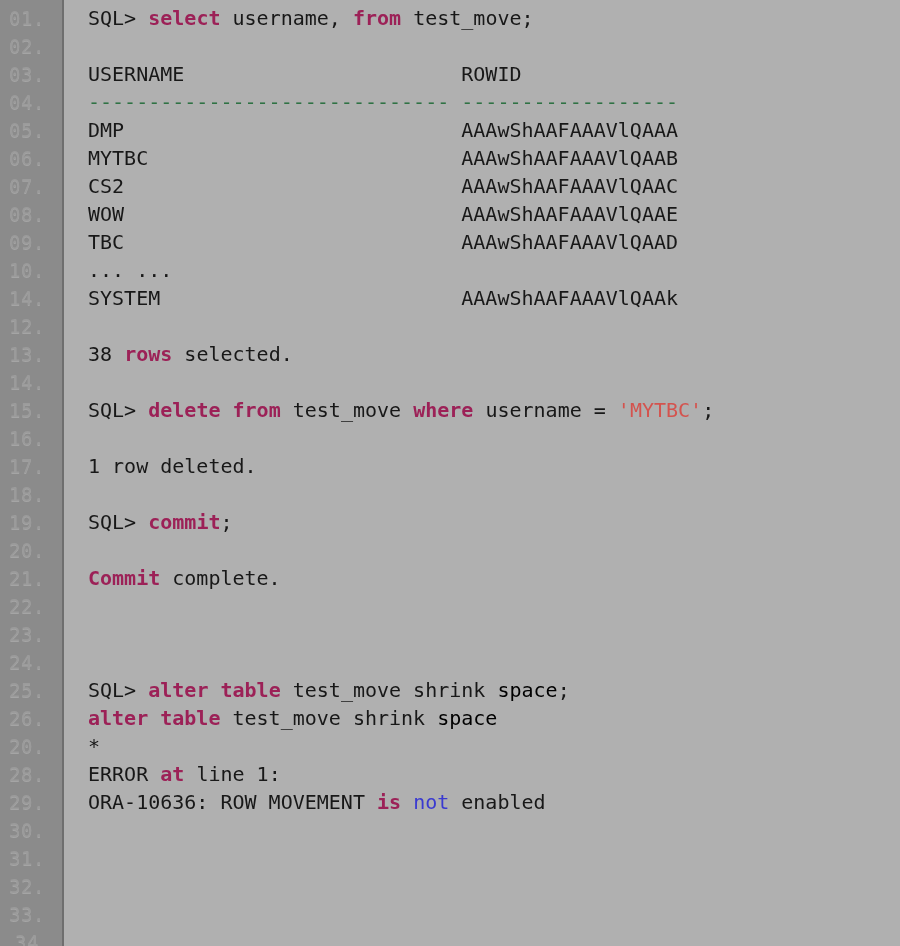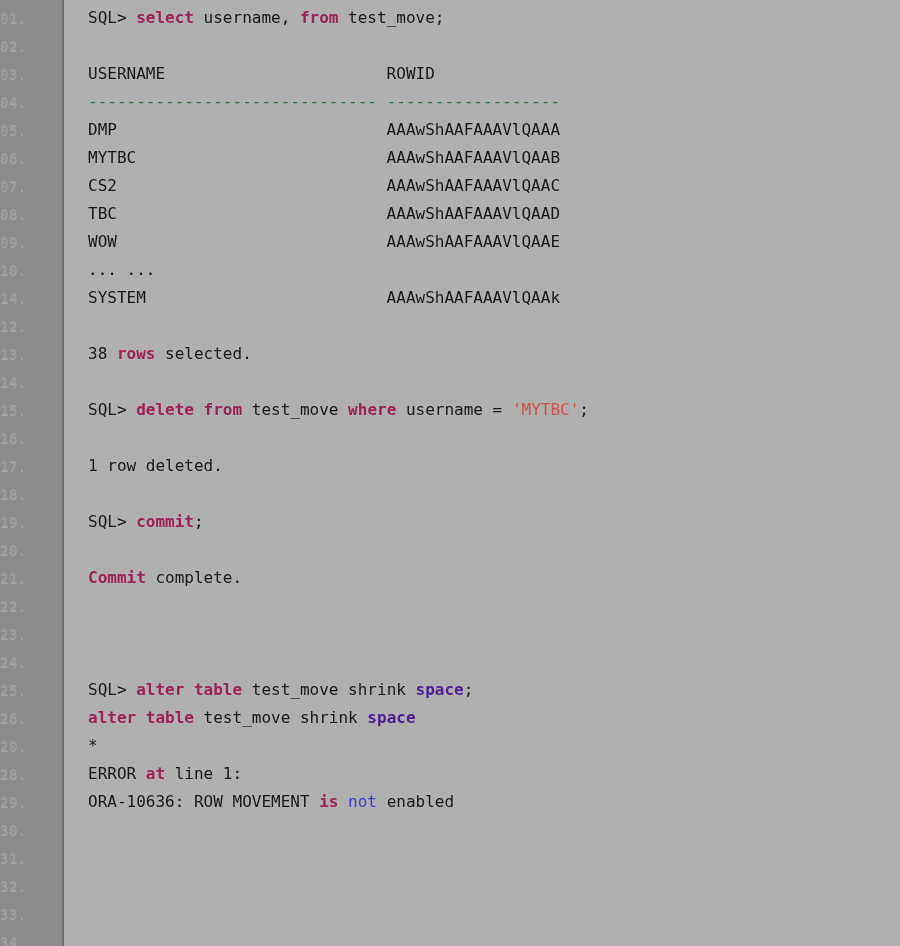--- a/index.html
+++ b/index.html
@@ -26,48 +26,48 @@
     background: #8b8b8b;
     border-right: 2px solid #6e6e6e;
     box-sizing: border-box;
     padding-top: 4px;
     overflow: hidden;
   }
   .lineno {
     height: 28px;
     line-height: 28px;
     font-family: "DejaVu Sans Mono", monospace;
-    font-size: 14px;
+    font-size: 19px;
     color: #9b9b9b;
-    text-align: left;
+    text-align: center;
     padding-right: 8px;
     letter-spacing: 0.5px;
     text-shadow: 0 1px 0 #a5a5a5;
     user-select: none;
   }
   #code {
     flex: 1;
     background: #b0b0b0;
     padding-top: 4px;
     padding-left: 24px;
     box-sizing: border-box;
     overflow: hidden;
   }
   .codeline {
     height: 28px;
     line-height: 28px;
     font-family: "DejaVu Sans Mono", monospace;
-    font-size: 16px;
+    font-size: 20px;
     color: #181818;
     white-space: pre;
     letter-spacing: 0px;
   }
   .kw  { color: #9c2157; font-weight: bold; }
   .str { color: #d4534e; }
-  .spc { color: #4c1d95; font-weight: bold; }
+  .spc { color: #000000; font-weight: normal; }
   .blu { color: #3a3ad0; }
   .grn { color: #2f7244; }
 </style>
 </head>
 <body>
 
 <div id="terminal">
   <div id="gutter">
       <div class="lineno">01.</div>
       <div class="lineno">02.</div>
@@ -105,22 +105,22 @@
       <div class="lineno">34</div>
     </div>
   <div id="code">
       <div class="codeline"><span>SQL&gt; </span><span class="kw">select</span><span> username, </span><span class="kw">from</span><span> test_move;</span></div>
       <div class="codeline"><span></span></div>
       <div class="codeline"><span>USERNAME                       ROWID</span></div>
       <div class="codeline"><span class="grn">------------------------------ ------------------</span></div>
       <div class="codeline"><span>DMP                            AAAwShAAFAAAVlQAAA</span></div>
       <div class="codeline"><span>MYTBC                          AAAwShAAFAAAVlQAAB</span></div>
       <div class="codeline"><span>CS2                            AAAwShAAFAAAVlQAAC</span></div>
+      <div class="codeline"><span>WOW                            AAAwShAAFAAAVlQAAE</span></div>
       <div class="codeline"><span>TBC                            AAAwShAAFAAAVlQAAD</span></div>
-      <div class="codeline"><span>WOW                            AAAwShAAFAAAVlQAAE</span></div>
       <div class="codeline"><span>... ...</span></div>
       <div class="codeline"><span>SYSTEM                         AAAwShAAFAAAVlQAAk</span></div>
       <div class="codeline"><span></span></div>
       <div class="codeline"><span>38 </span><span class="kw">rows</span><span> selected.</span></div>
       <div class="codeline"><span></span></div>
       <div class="codeline"><span>SQL&gt; </span><span class="kw">delete from</span><span> test_move </span><span class="kw">where</span><span> username = </span><span class="str">'MYTBC'</span><span>;</span></div>
       <div class="codeline"><span></span></div>
       <div class="codeline"><span>1 row deleted.</span></div>
       <div class="codeline"><span></span></div>
       <div class="codeline"><span>SQL&gt; </span><span class="kw">commit</span><span>;</span></div>

